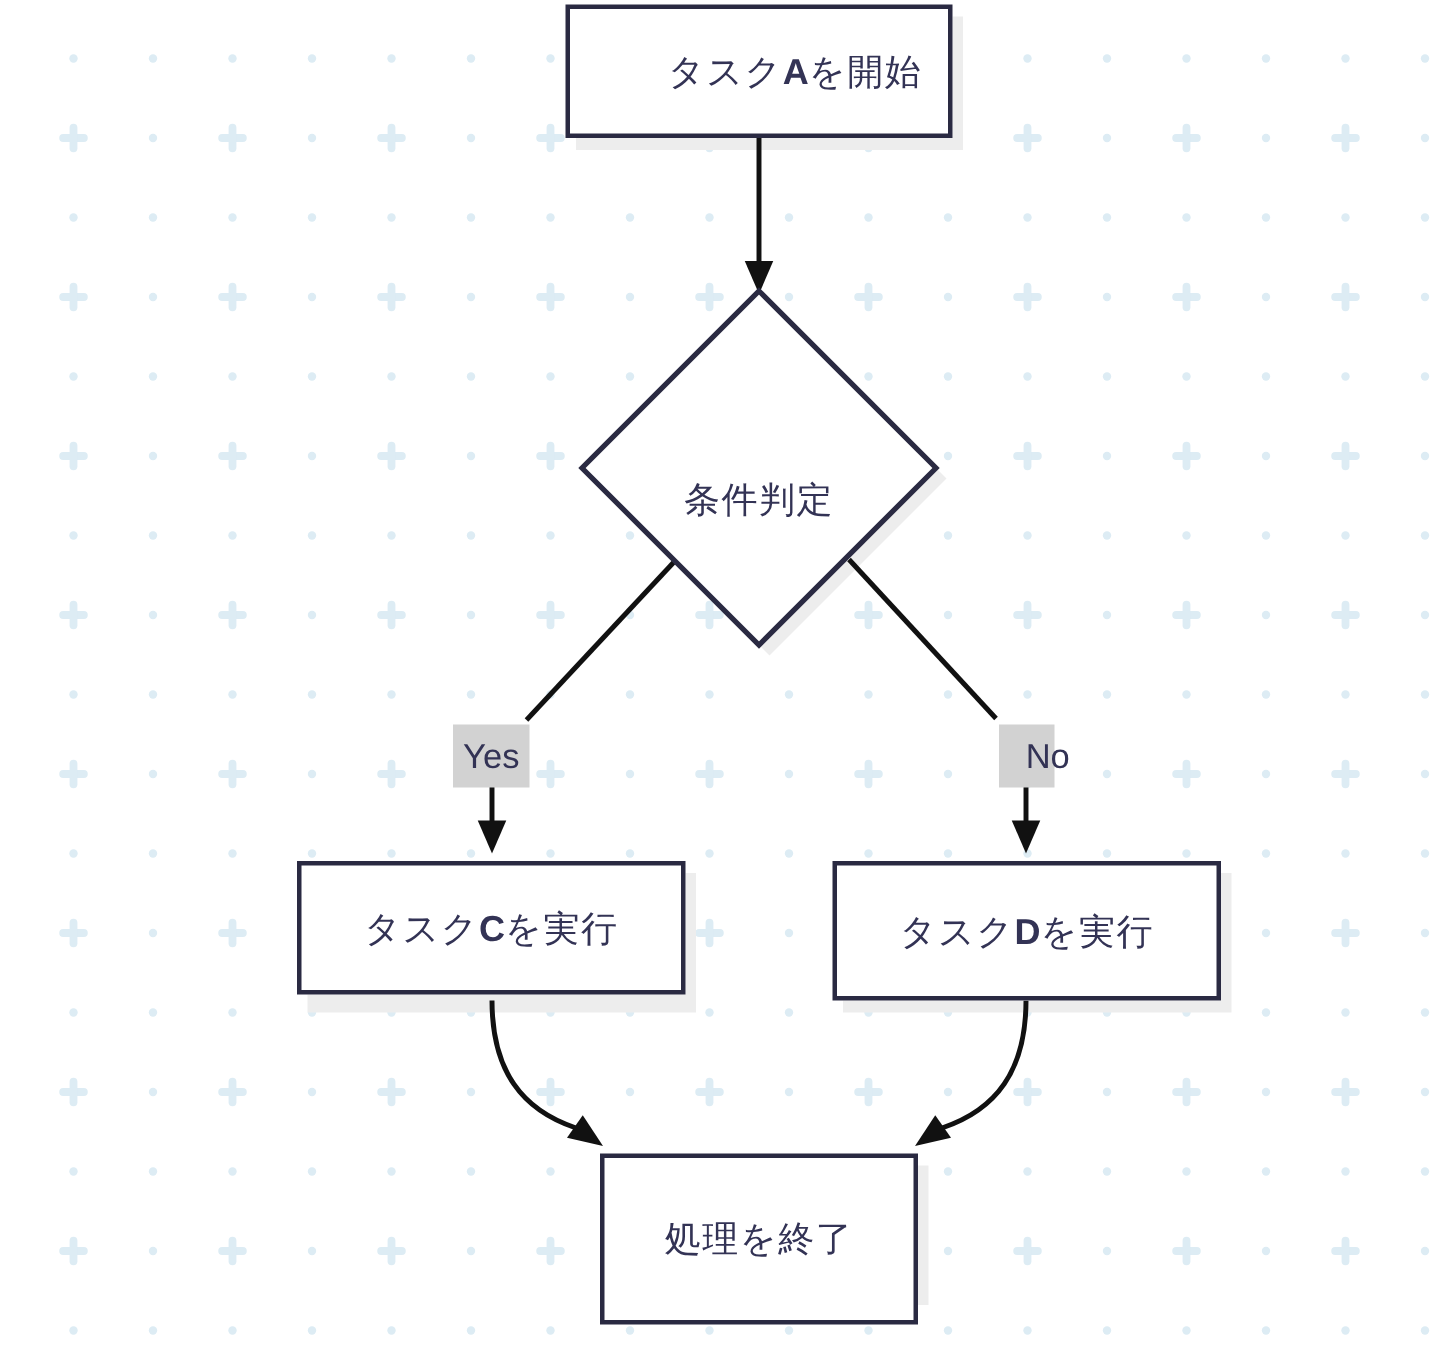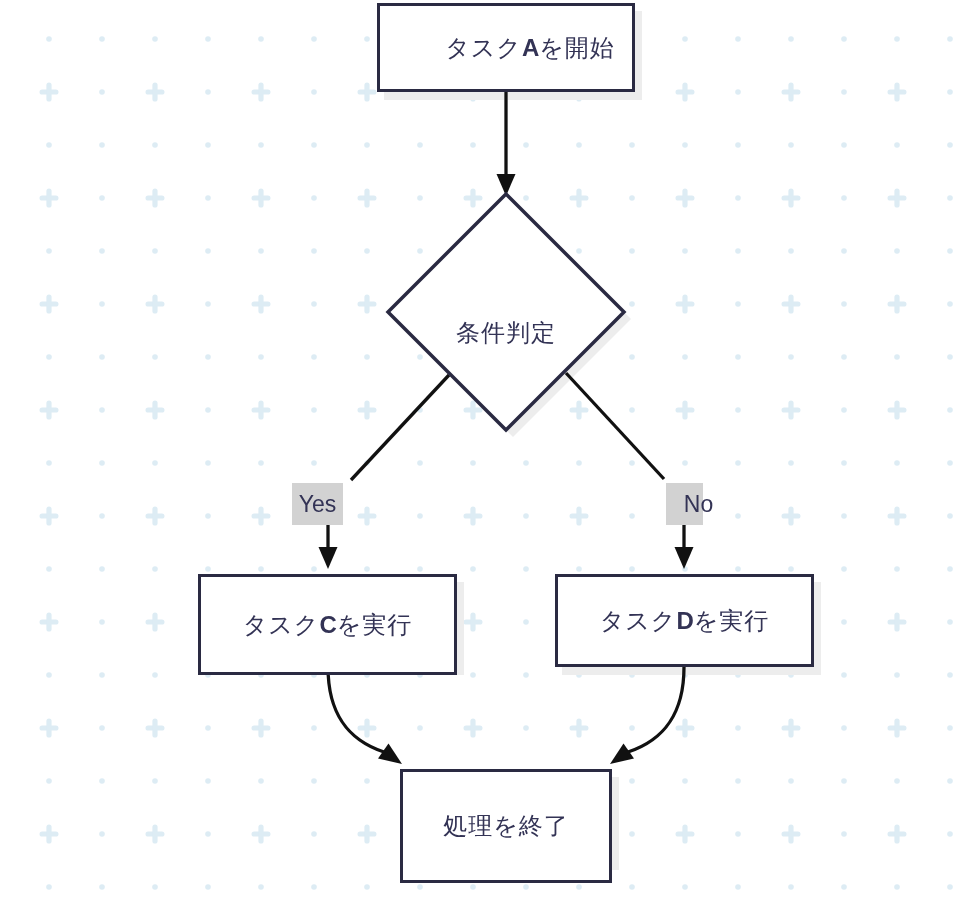--- a/index.html
+++ b/index.html
@@ -33,38 +33,38 @@
     background:var(--node-fill);
     border:3.5px solid var(--node-border);
     display:flex;align-items:center;justify-content:center;
     color:var(--text);
     font-size:24px;
     letter-spacing:1px;
     white-space:nowrap;
   }
   .latin{font-weight:700;letter-spacing:0;}
   #node-start{left:377px;top:3px;width:258px;height:89px;padding-left:48px;}
-  #node-task-c{left:198px;top:574px;width:259px;height:101px;}
+  #node-task-c{left:198px;top:574px;width:259px;height:89px;}
   #node-task-d{left:555px;top:574px;width:259px;height:93px;}
   #node-end{left:400px;top:769px;width:212px;height:114px;}
   #decision-label{
     position:absolute;left:406px;top:297px;width:200px;
     text-align:center;color:var(--text);
     font-size:24px;letter-spacing:1px;white-space:nowrap;margin-top:20px;
   }
   .edge-label{
     position:absolute;
     box-sizing:border-box;
     background:var(--edge-label-bg);
     color:var(--text);
     display:flex;align-items:center;justify-content:center;
     font-size:23px;
     white-space:nowrap;
   }
-  #label-yes{left:292px;top:483px;width:51px;height:42px;}
+  #label-yes{left:302px;top:483px;width:51px;height:42px;}
   #label-no{left:666px;top:483px;width:37px;height:42px;padding-left:28px;}
 </style>
 </head>
 <body>
 
 <div id="canvas">
 
   <svg id="layer" width="956" height="906" viewBox="0 0 956 906">
 
     <g id="bg-grid">

